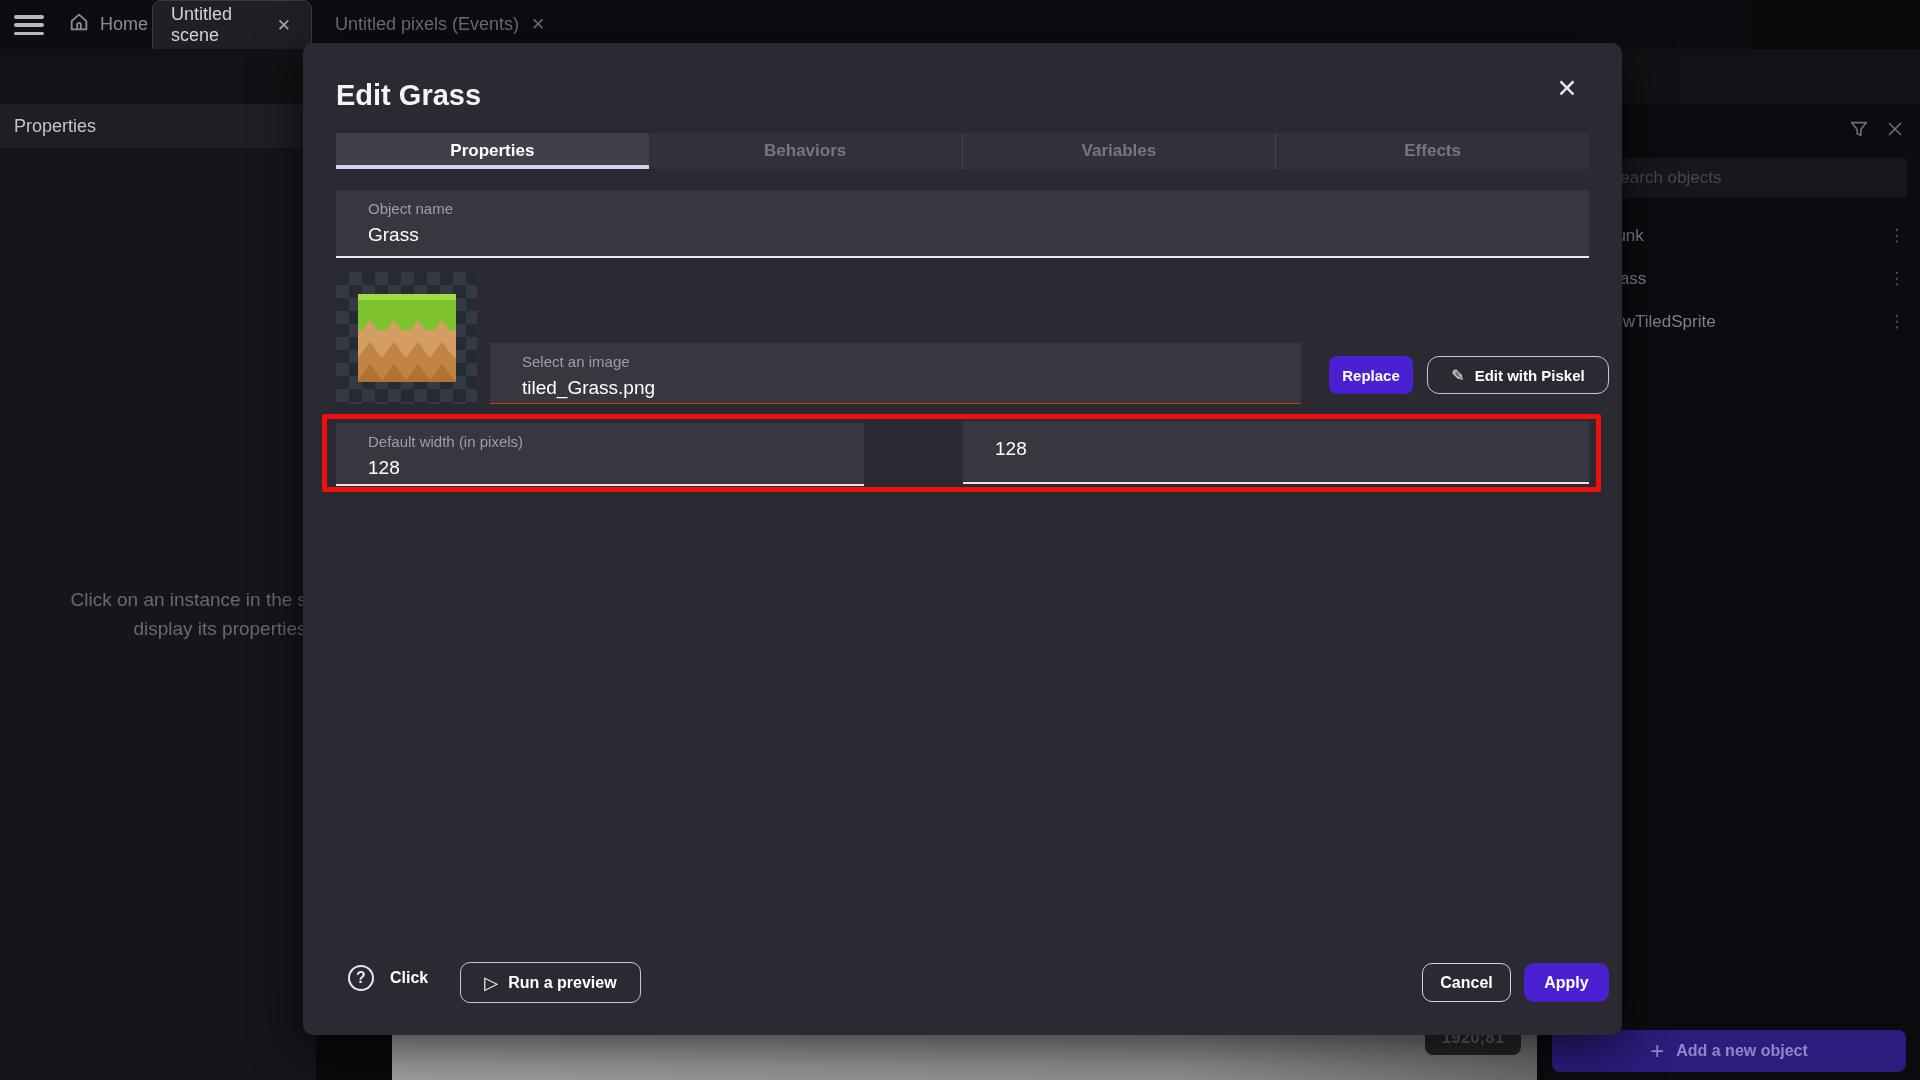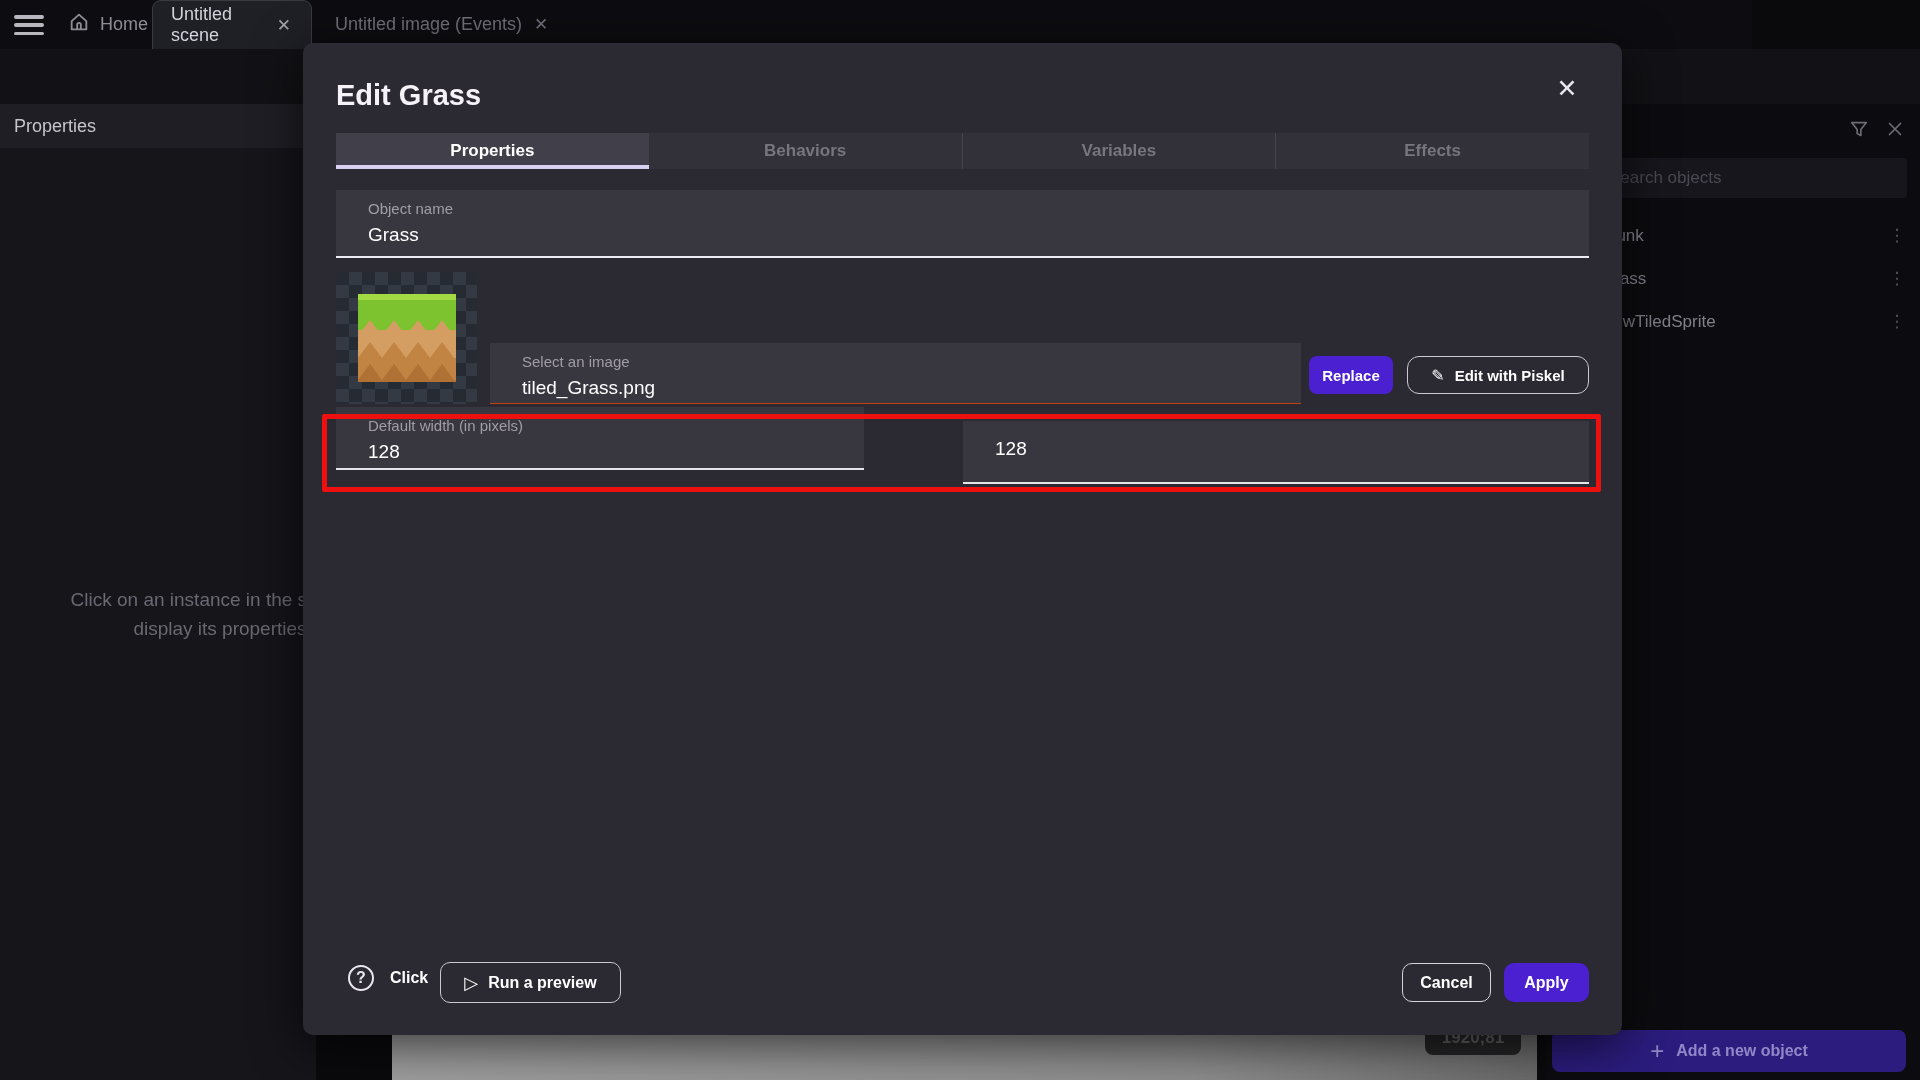--- a/index.html
+++ b/index.html
@@ -52,32 +52,32 @@
   .dlg-tabs { position:absolute; left:33px; top:90px; width:1253px; height:36px; display:flex; background:#323038; }
   .dlg-tab { flex:1; display:flex; align-items:center; justify-content:center; font-size:17px; font-weight:bold; color:#77757e; border-right:1px solid #45434d; cursor:pointer; }
   .dlg-tab:last-child { border-right:none; }
   .dlg-tab.active { background:#413f49; color:#ffffff; box-shadow:inset 0 -4px 0 #d8d0f2; border-right:none; }
 
   .field { position:absolute; background:#38363f; padding:10px 16px 0 32px; }
   .field .lbl { font-size:15px; color:#a09da8; }
   .field .val { font-size:19px; color:#ffffff; margin-top:7px; }
   .f-objname { left:33px; top:147px; width:1253px; height:68px; border-bottom:2px solid #eceaf2; }
   .f-image  { left:187px; top:300px; width:811px; height:61px; border-bottom:1px solid #c2410c; }
-  .f-width  { left:33px;  top:364px; width:528px; height:63px; border-bottom:2px solid #e4e2ea; }
+  .f-width  { left:33px;  top:380px; width:528px; height:63px; border-bottom:2px solid #e4e2ea; }
   .f-height { left:660px; top:378px; width:626px; height:63px; border-bottom:2px solid #e4e2ea; }
 
   .thumb { position:absolute; left:33px; top:229px; width:141px; height:132px;
     background-color:#262b33;
     background-image:
       linear-gradient(45deg,#333a44 25%,transparent 25%,transparent 75%,#333a44 75%),
       linear-gradient(45deg,#333a44 25%,transparent 25%,transparent 75%,#333a44 75%);
     background-size:26px 26px; background-position:0 0,13px 13px;
     display:flex; align-items:center; justify-content:center; }
 
-  .btn { border:none; border-radius:8px; font-family:inherit; font-weight:bold; font-size:15px; color:#ffffff; cursor:pointer; display:flex; align-items:center; justify-content:center; gap:10px; }
+  .btn { border:none; border-radius:8px; font-family:inherit; font-weight:bold; font-size:15px; color:#ffffff; cursor:pointer; display:flex; align-items:center; justify-content:center; gap:10px;margin-left:20px; }
   .btn-replace { position:absolute; left:1006px; top:313px; width:84px; height:38px; background:#4b20d0; }
   .btn-piskel  { position:absolute; left:1104px; top:313px; width:182px; height:38px; background:transparent; border:1px solid #cac8d3; border-radius:12px; }
   .btn-piskel .pen { font-size:16px; font-weight:normal; }
 
   .red-box { position:absolute; left:19px; top:371px; width:1279px; height:78px; border:5px solid #ee0f0f; border-radius:2px; pointer-events:none; z-index:5; }
 
   .help-group { position:absolute; left:45px; top:922px; display:flex; align-items:center; gap:16px; color:#ffffff; }
   .help-q { width:26px; height:26px; border:2px solid #e9e6f1; border-radius:50%; display:flex; align-items:center; justify-content:center; font-size:16px; font-weight:bold; color:#e9e6f1; cursor:pointer; }
   .help-lbl { font-size:16px; font-weight:bold; cursor:pointer; }
   .btn-run { position:absolute; left:137px; top:919px; width:181px; height:41px; background:transparent; border:1px solid #c9c7d2; border-radius:10px; font-size:16px; }
@@ -106,21 +106,21 @@
       </span>
       <span>Home</span>
     </div>
 
     <div class="apptab active">
       <span>Untitled scene</span>
       <span class="tab-x">✕</span>
     </div>
 
     <div class="apptab events">
-      <span>Untitled image (Events)</span>
+      <span>Untitled pixels (Events)</span>
       <span class="tab-x">✕</span>
     </div>
   </div>
 
   <div class="toolbar">
     <div class="tool-ic" style="left:16px;">
       <svg width="26" height="26" viewBox="0 0 24 24" fill="none" stroke="currentColor" stroke-width="1.8">
           <rect x="3" y="3" width="7.5" height="18" rx="2"></rect>
           <rect x="14" y="3" width="7.5" height="7.5" rx="2"></rect>
           <rect x="14" y="13.5" width="7.5" height="7.5" rx="2"></rect>

